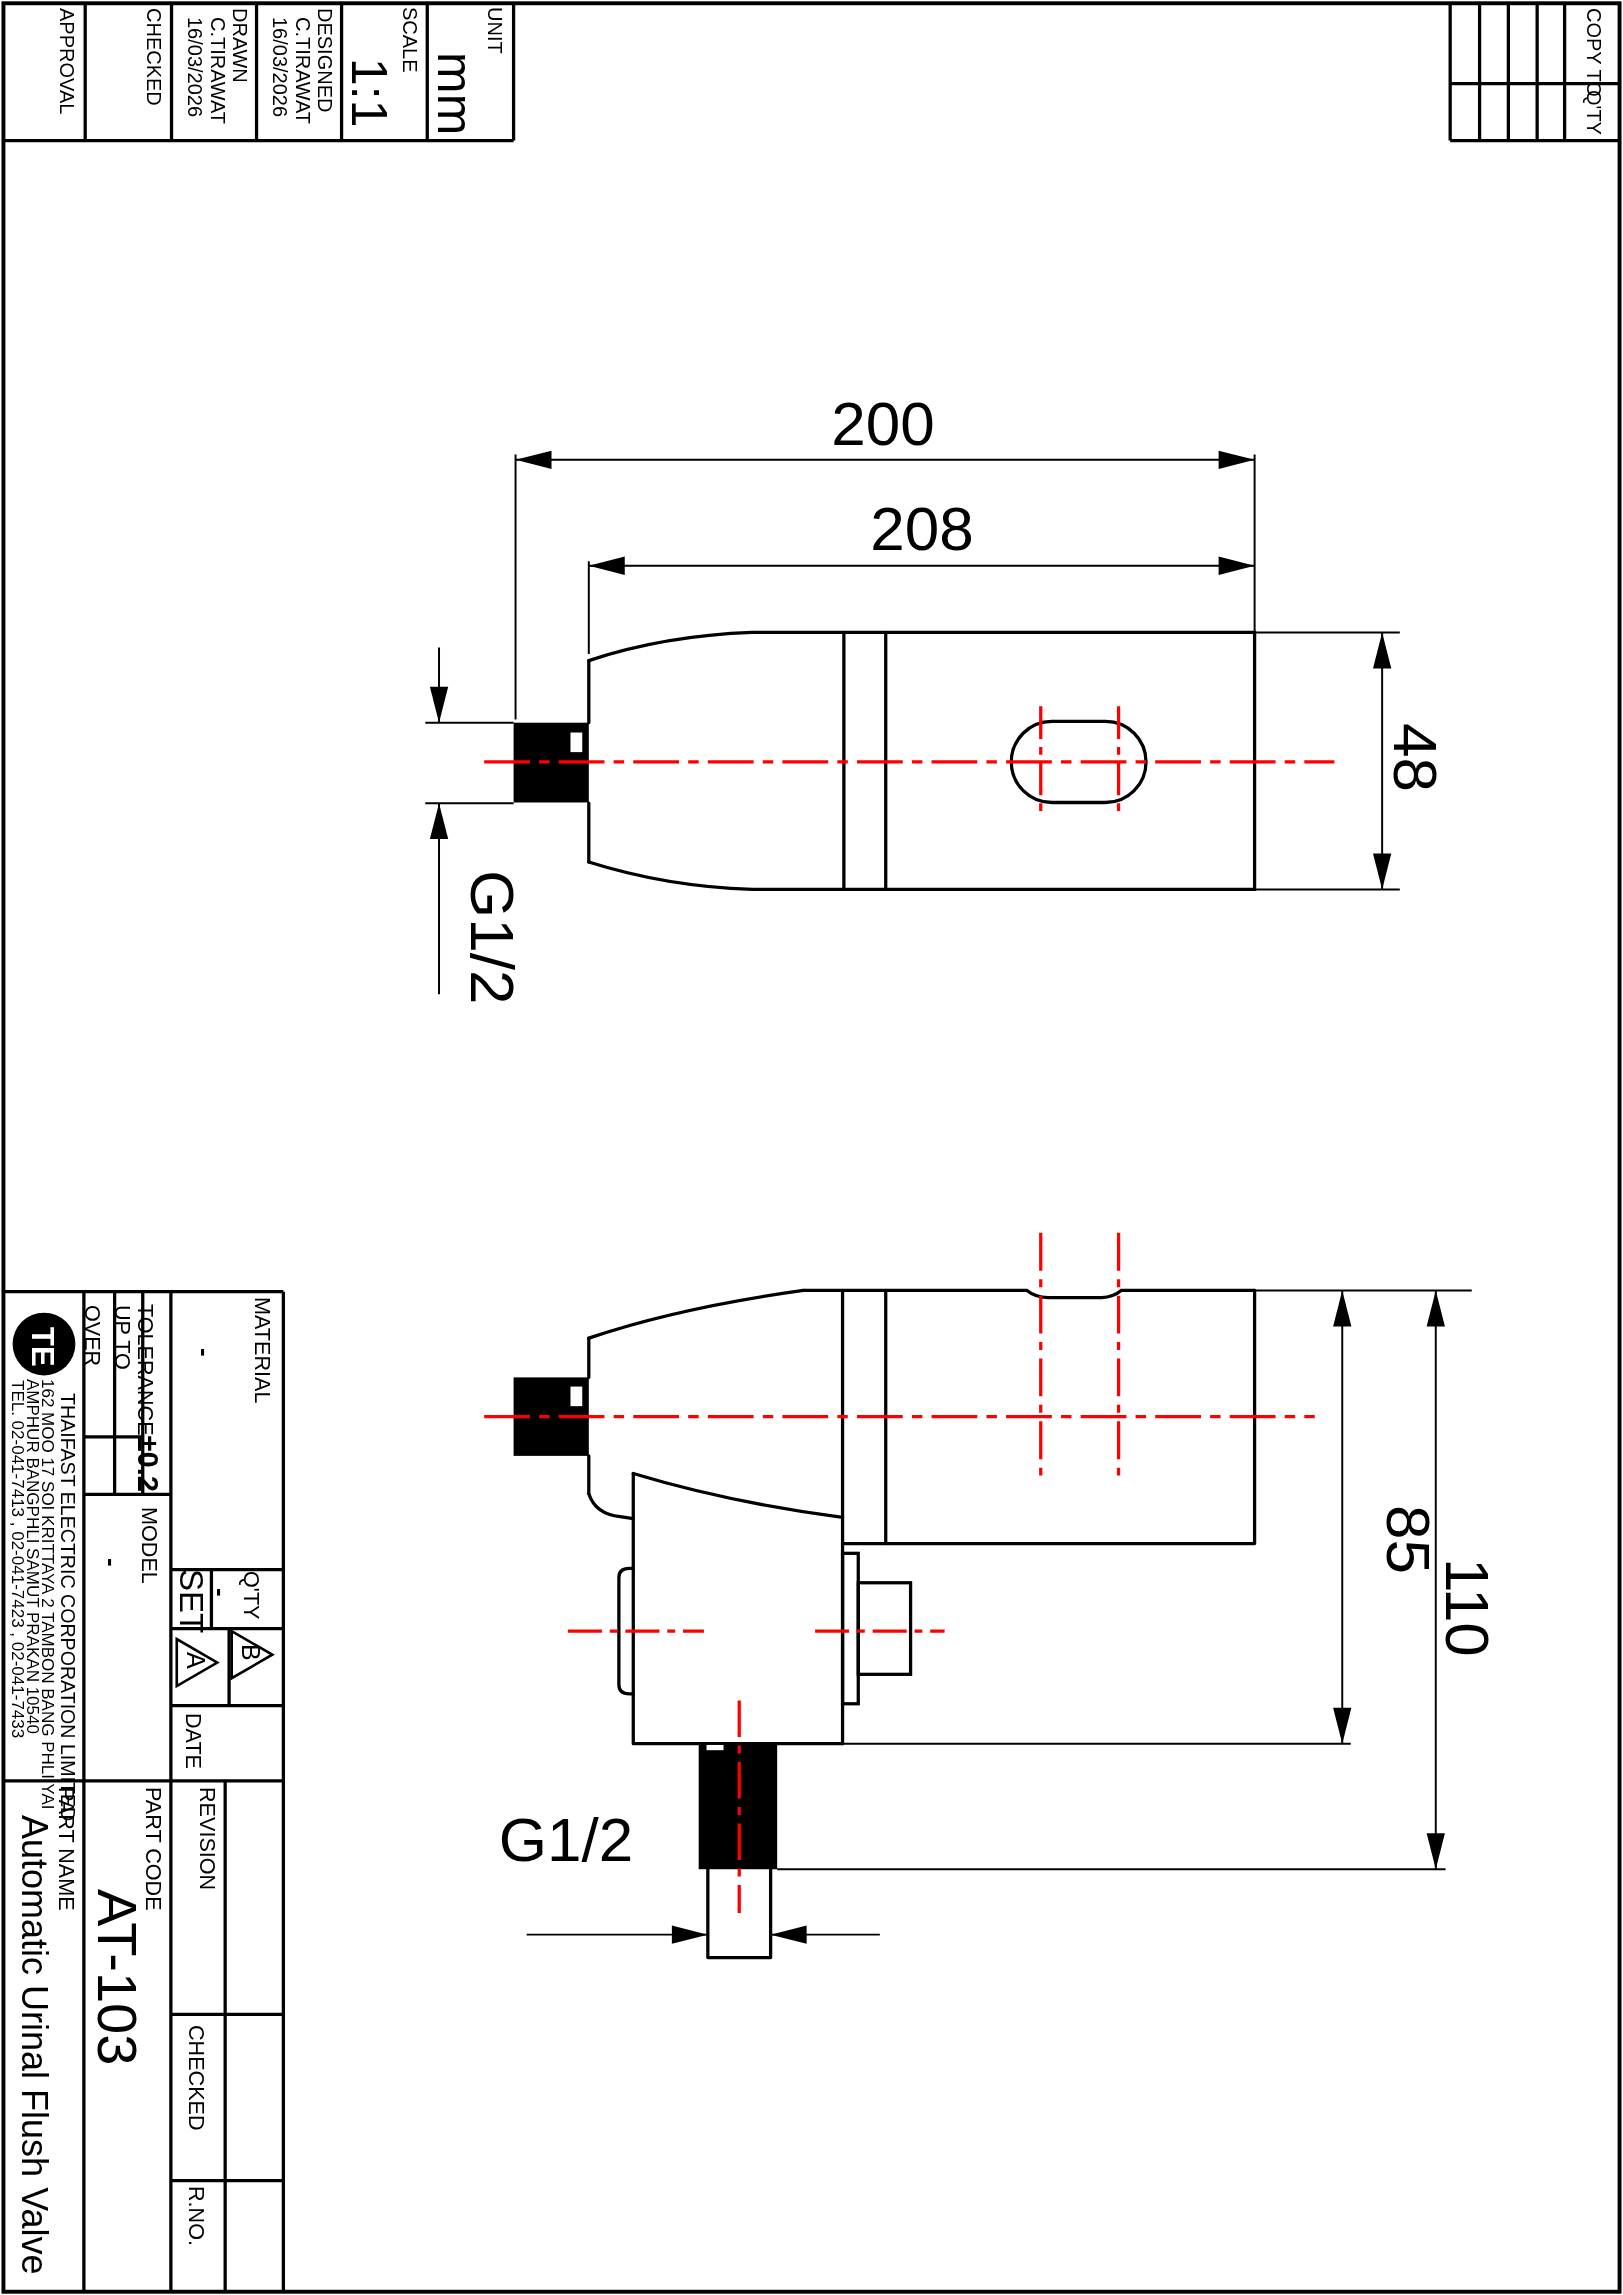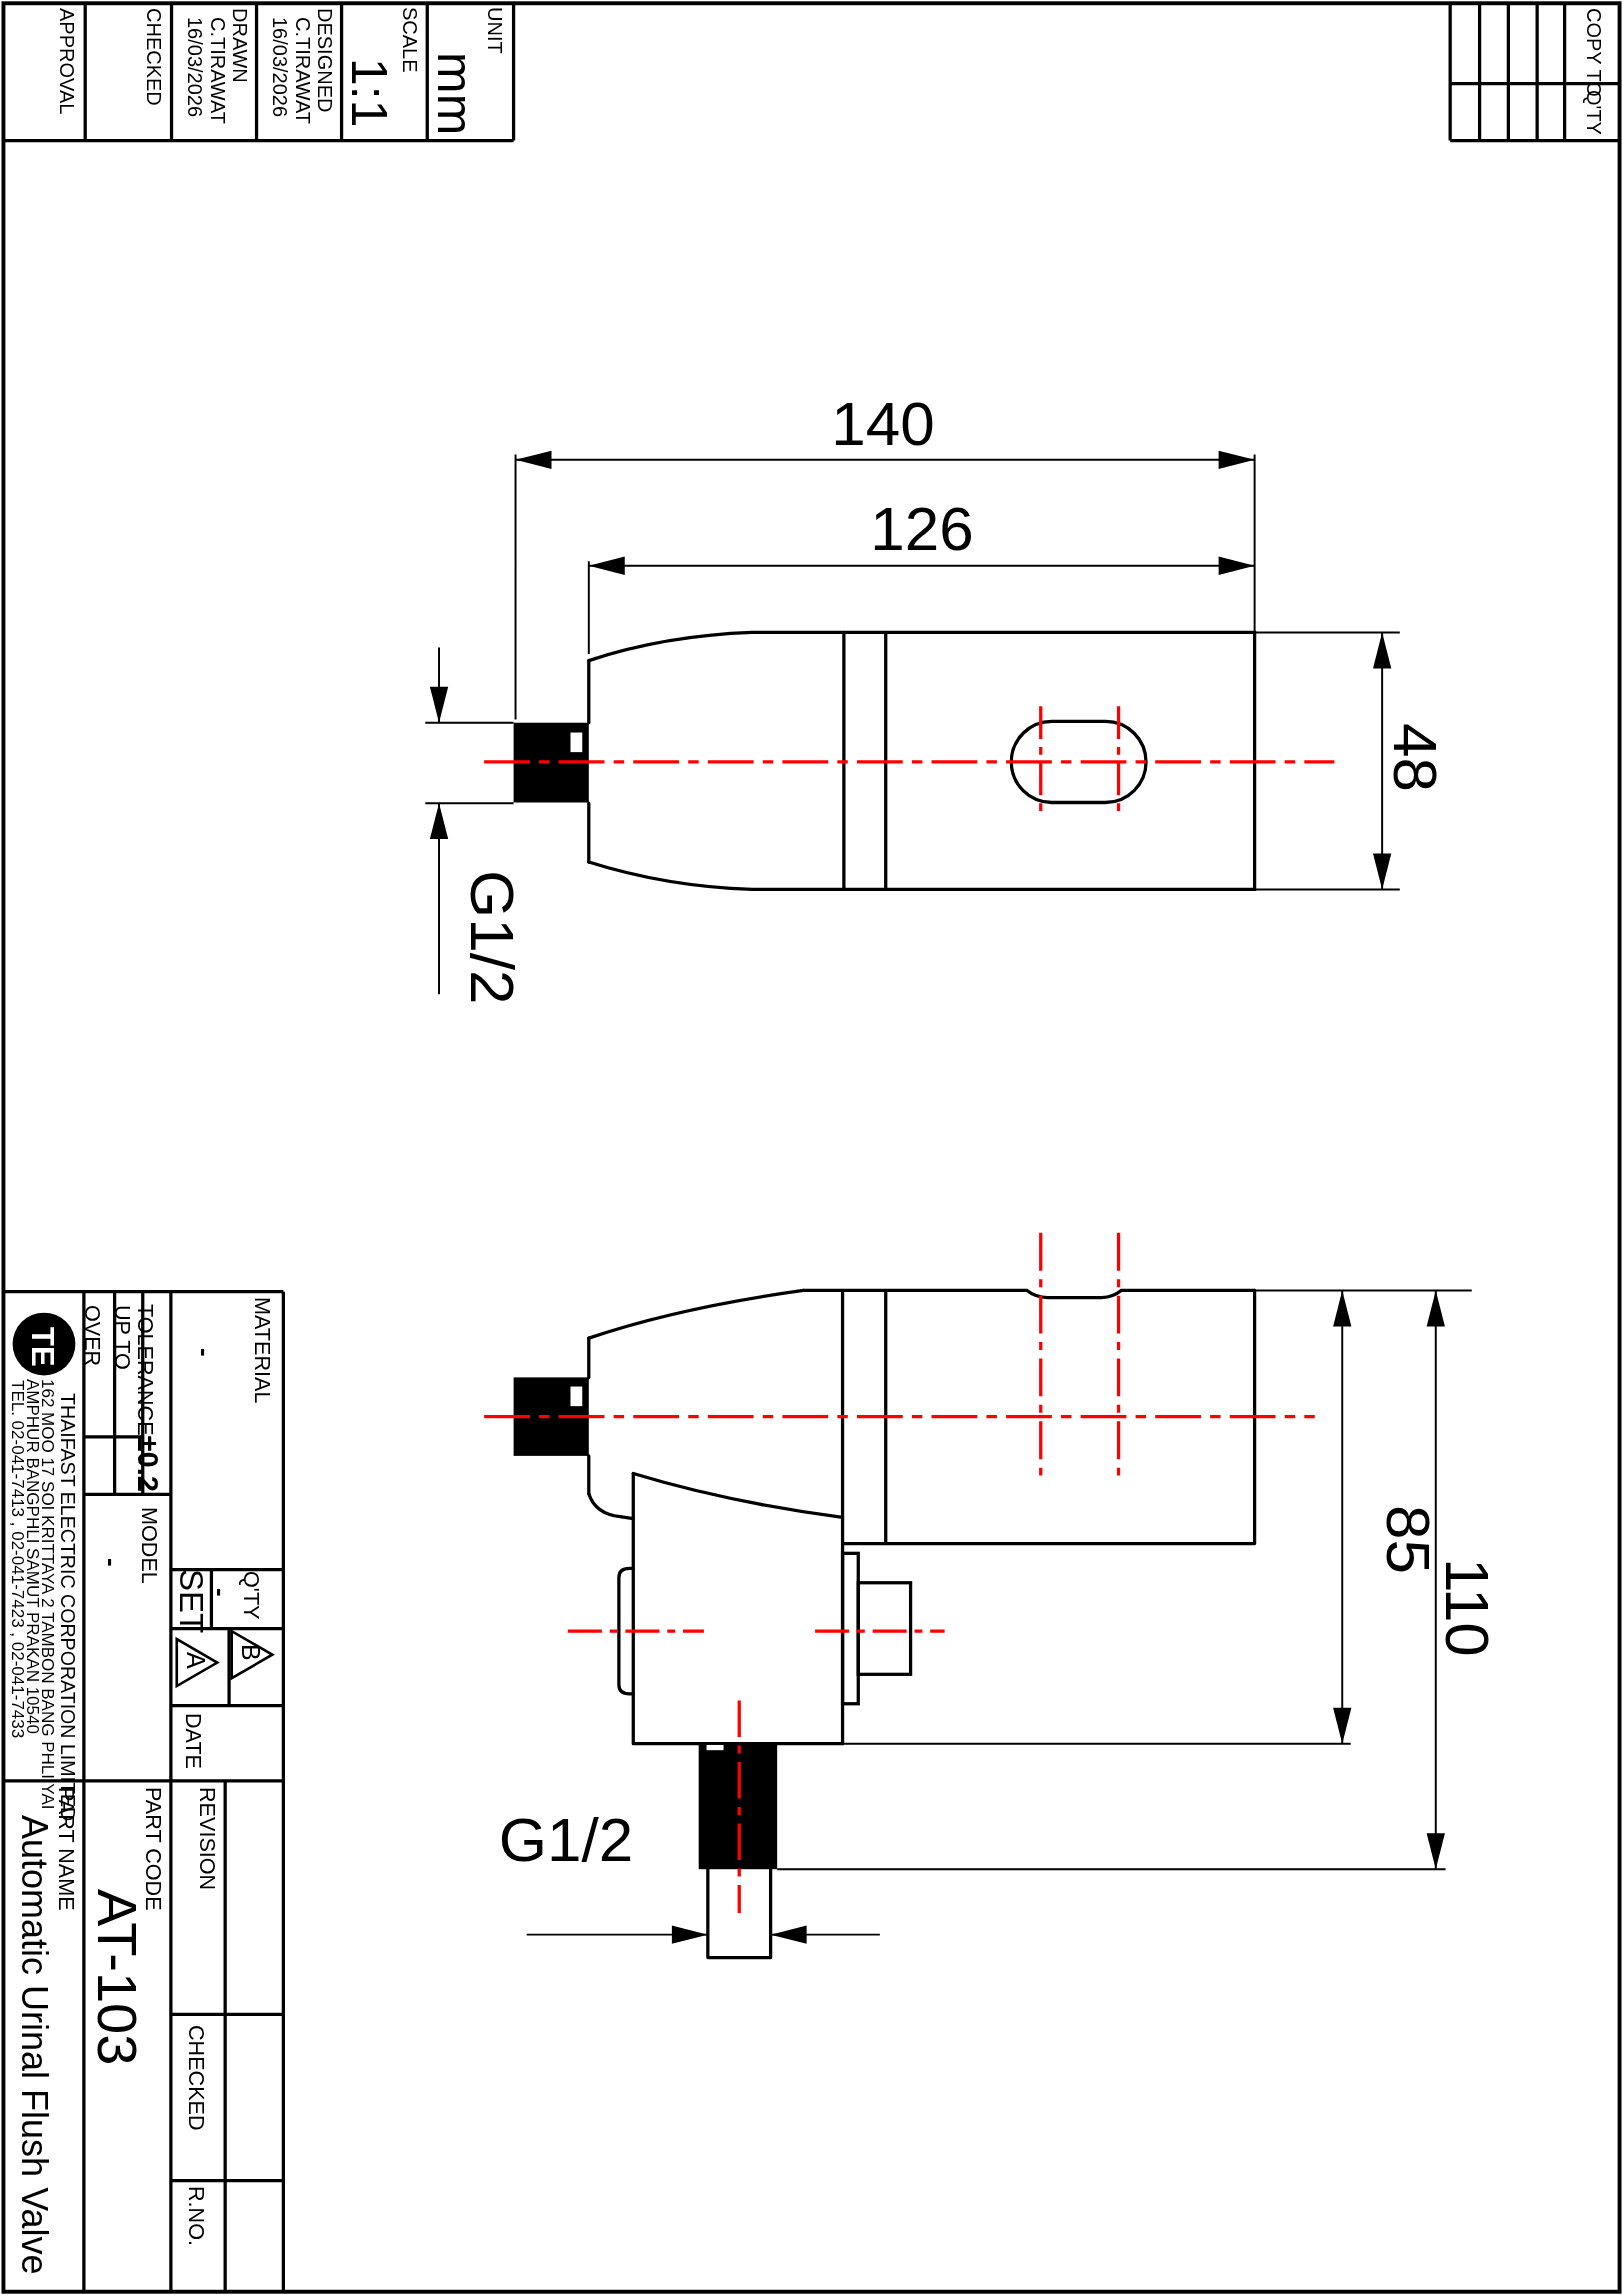--- a/index.html
+++ b/index.html
@@ -155,22 +155,22 @@
 <div class="rot f31" style="left:313px;top:17px">C.TIRAWAT</div>
 <div class="rot f31" style="left:290px;top:17px">16/03/2026</div>
 <div class="rot f31" style="left:420px;top:6.5px">SCALE</div>
 <div class="rot f76" style="left:394px;top:58px">1:1</div>
 <div class="rot f31" style="left:505px;top:6.5px">UNIT</div>
 <div class="rot f76" style="left:480px;top:52px">mm</div>
 
 <div class="rot f31" style="left:1604px;top:7.9px">COPY TO</div>
 <div class="rot f31" style="left:1604px;top:90px">Q'TY</div>
 
-<div class="hz ctr dimtxt" style="left:883px;top:393px">140</div>
-<div class="hz ctr dimtxt" style="left:922px;top:498px">126</div>
+<div class="hz ctr dimtxt" style="left:883px;top:393px">200</div>
+<div class="hz ctr dimtxt" style="left:922px;top:498px">208</div>
 <div class="rot dimtxt" style="left:1446px;top:723px">48</div>
 <div class="rot dimtxt" style="left:523px;top:870px">G1/2</div>
 <div class="rot dimtxt" style="left:1439px;top:1505px">85</div>
 <div class="rot dimtxt" style="left:1498px;top:1558px">110</div>
 <div class="hz ctr dimtxt" style="left:566px;top:1809px">G1/2</div>
 
 <div class="rot white" style="left:58px;top:1327px;font-size:31px">TE</div>
 <div class="rot" style="left:77px;top:1393px;font-size:19.6px">THAIFAST ELECTRIC CORPORATION LIMITED</div>
 <div class="rot f26" style="left:56px;top:1379px">162 MOO 17 SOI KRITTAYA 2 TAMBON BANG PHLI YAI</div>
 <div class="rot f26" style="left:41px;top:1379px">AMPHUR BANGPHLI SAMUT PRAKAN 10540</div>

